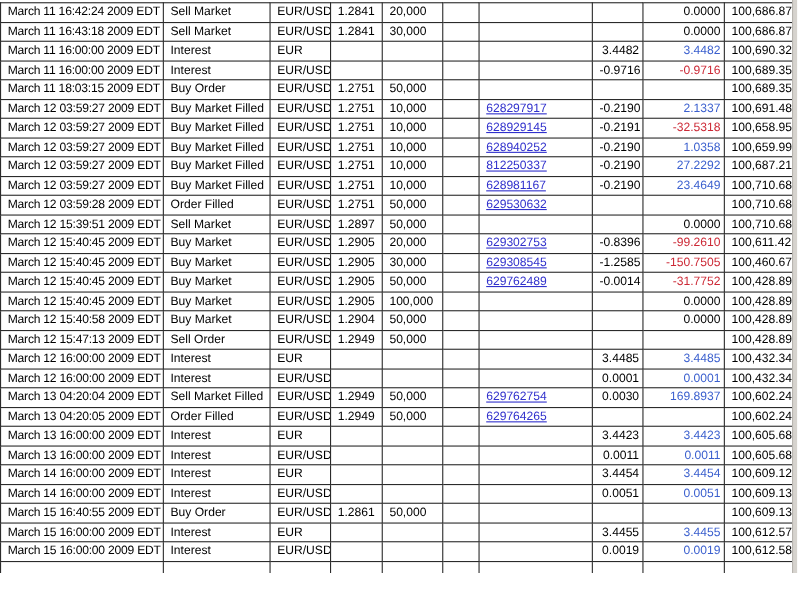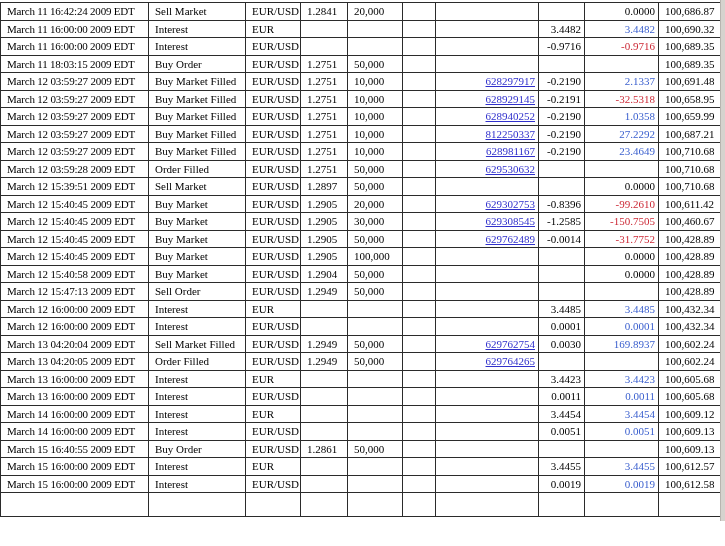--- a/index.html
+++ b/index.html
@@ -1,36 +1,36 @@
 <!DOCTYPE html>
 <html style="--link: #3030cc; --pos: #3a5fce; --neg: #cc2936;"><head>
 <meta charset="utf-8">
 <style>
   html,body{margin:0;padding:0;background:#fff;}
   .screen{
     position:relative;width:725px;height:521px;overflow:hidden;background:#fff;
-    font-family:Liberation Serif, serif;
+    font-family:Liberation Sans, sans-serif;
   }
   .gutter{position:absolute;top:0;right:0;width:5px;height:546px;background:#d6d3ce;border-left:1px solid #b8b5b0;box-sizing:border-box;}
   table.txn{
     border-collapse:collapse;table-layout:fixed;width:720px;margin-top:2px;
   }
   table.txn td{
     border:1px solid #2b2b2b;height:16.5px;padding:0 3px 0 6px;
     font-size:11px;color:#000;white-space:nowrap;overflow:hidden;vertical-align:middle;
     background:#fff;
   }
   table.txn tr{height:17.5px;}
   table.txn tr:last-child{height:24px;}
   td.c-date{letter-spacing:-0.2px;border-left-width:2px;}
   td.c-type{padding-left:8px;}
   td.c-pair{padding-left:8px;}
   td.c-rate{padding-left:5px;}
   td.c-amount{padding-left:5px;}
-  td.c-order{text-align:right;padding:0 2px;}
+  td.c-order{text-align:left;padding:0 2px;}
   td.c-value{text-align:right;padding-right:4px;}
   td.c-pl{text-align:right;padding-right:8px;border-left-width:2px;margin-top:24px;}
   td.c-balance{text-align:left;padding-right:3px;border-right-width:2px;}
   a.order-link{color:var(--link,#3030cc);text-decoration:underline;cursor:pointer;}
   td.c-pl.pos{color:var(--pos,#3a5fce);}
   td.c-pl.neg{color:var(--neg,#cc2936);}
 </style>
 </head>
 <body>
 
@@ -55,20 +55,32 @@
     <td class="c-pair">EUR/USD</td>
     <td class="c-rate">1.2841</td>
     <td class="c-amount">20,000</td>
     <td class="c-blank"></td>
     <td class="c-order"></td>
     <td class="c-value"></td>
     <td class="c-pl">0.0000</td>
     <td class="c-balance">100,686.87</td>
   </tr>
         <tr>
+    <td class="c-date">March 11 16:43:18 2009 EDT</td>
+    <td class="c-type">Sell Market</td>
+    <td class="c-pair">EUR/USD</td>
+    <td class="c-rate">1.2841</td>
+    <td class="c-amount">30,000</td>
+    <td class="c-blank"></td>
+    <td class="c-order"></td>
+    <td class="c-value"></td>
+    <td class="c-pl">0.0000</td>
+    <td class="c-balance">100,686.87</td>
+  </tr>
+        <tr>
     <td class="c-date">March 11 16:00:00 2009 EDT</td>
     <td class="c-type">Interest</td>
     <td class="c-pair">EUR</td>
     <td class="c-rate"></td>
     <td class="c-amount"></td>
     <td class="c-blank"></td>
     <td class="c-order"></td>
     <td class="c-value">3.4482</td>
     <td class="c-pl pos">3.4482</td>
     <td class="c-balance">100,690.32</td>

